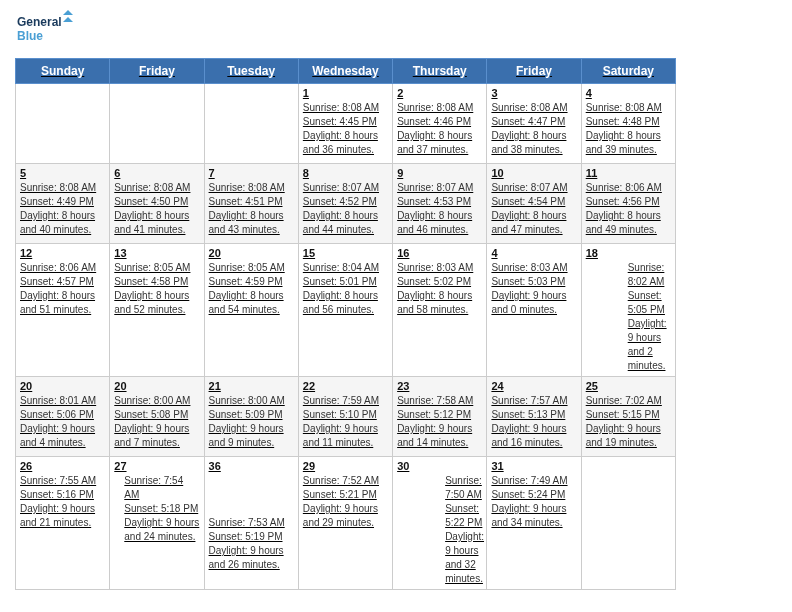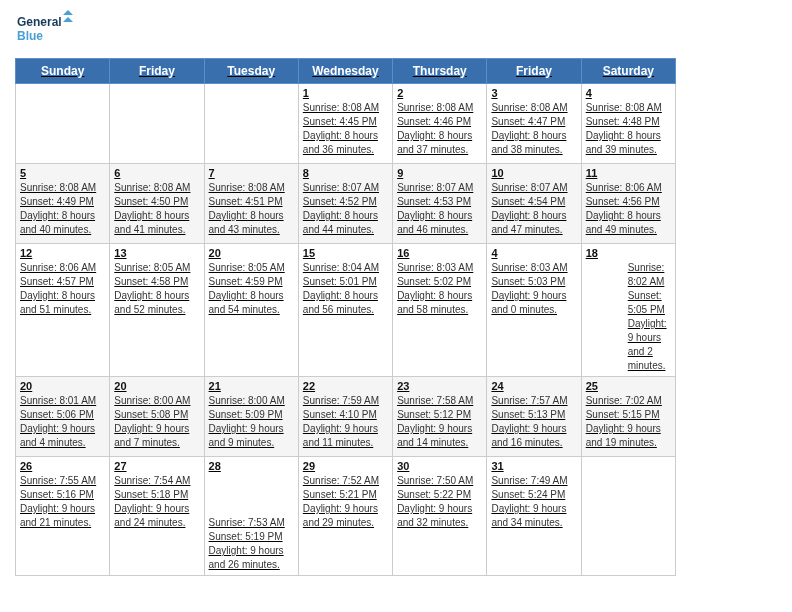--- a/index.html
+++ b/index.html
@@ -244,21 +244,21 @@
           </td>
           <td>
             <div class="day-num">21</div>
             <div class="day-info" style="white-space: pre-line;">Sunrise: 8:00 AM
 Sunset: 5:09 PM
 Daylight: 9 hours and 9 minutes.</div>
           </td>
           <td>
             <div class="day-num">22</div>
             <div class="day-info" style="white-space: pre-line;">Sunrise: 7:59 AM
-Sunset: 4:10 PM
+Sunset: 5:10 PM
 Daylight: 9 hours and 11 minutes.</div>
           </td>
           <td>
             <div class="day-num">23</div>
             <div class="day-info" style="white-space: pre-line;">Sunrise: 7:58 AM
 Sunset: 5:12 PM
 Daylight: 9 hours and 14 minutes.</div>
           </td>
           <td>
             <div class="day-num">24</div>
@@ -275,39 +275,39 @@
         </tr>
         <tr>
           <td>
             <div class="day-num">26</div>
             <div class="day-info" style="white-space: pre-line;">Sunrise: 7:55 AM
 Sunset: 5:16 PM
 Daylight: 9 hours and 21 minutes.</div>
           </td>
           <td>
             <div class="day-num">27</div>
-            <div class="day-info" style="white-space: pre-line;">Sunrise: 7:54 AM
+            <div class="day-info" style="white-space: pre-line; margin-left: 10px;">Sunrise: 7:54 AM
 Sunset: 5:18 PM
 Daylight: 9 hours and 24 minutes.</div>
           </td>
           <td>
-            <div class="day-num">28</div>
+            <div class="day-num">36</div>
             <div class="day-info" style="white-space: pre-line; margin-top: 44px;">Sunrise: 7:53 AM
 Sunset: 5:19 PM
 Daylight: 9 hours and 26 minutes.</div>
           </td>
           <td>
             <div class="day-num">29</div>
             <div class="day-info" style="white-space: pre-line;">Sunrise: 7:52 AM
 Sunset: 5:21 PM
 Daylight: 9 hours and 29 minutes.</div>
           </td>
           <td>
             <div class="day-num">30</div>
-            <div class="day-info" style="white-space: pre-line;">Sunrise: 7:50 AM
+            <div class="day-info" style="white-space: pre-line; margin-left: 48px;">Sunrise: 7:50 AM
 Sunset: 5:22 PM
 Daylight: 9 hours and 32 minutes.</div>
           </td>
           <td>
             <div class="day-num">31</div>
             <div class="day-info" style="white-space: pre-line;">Sunrise: 7:49 AM
 Sunset: 5:24 PM
 Daylight: 9 hours and 34 minutes.</div>
           </td>
           <td class="empty"></td>

